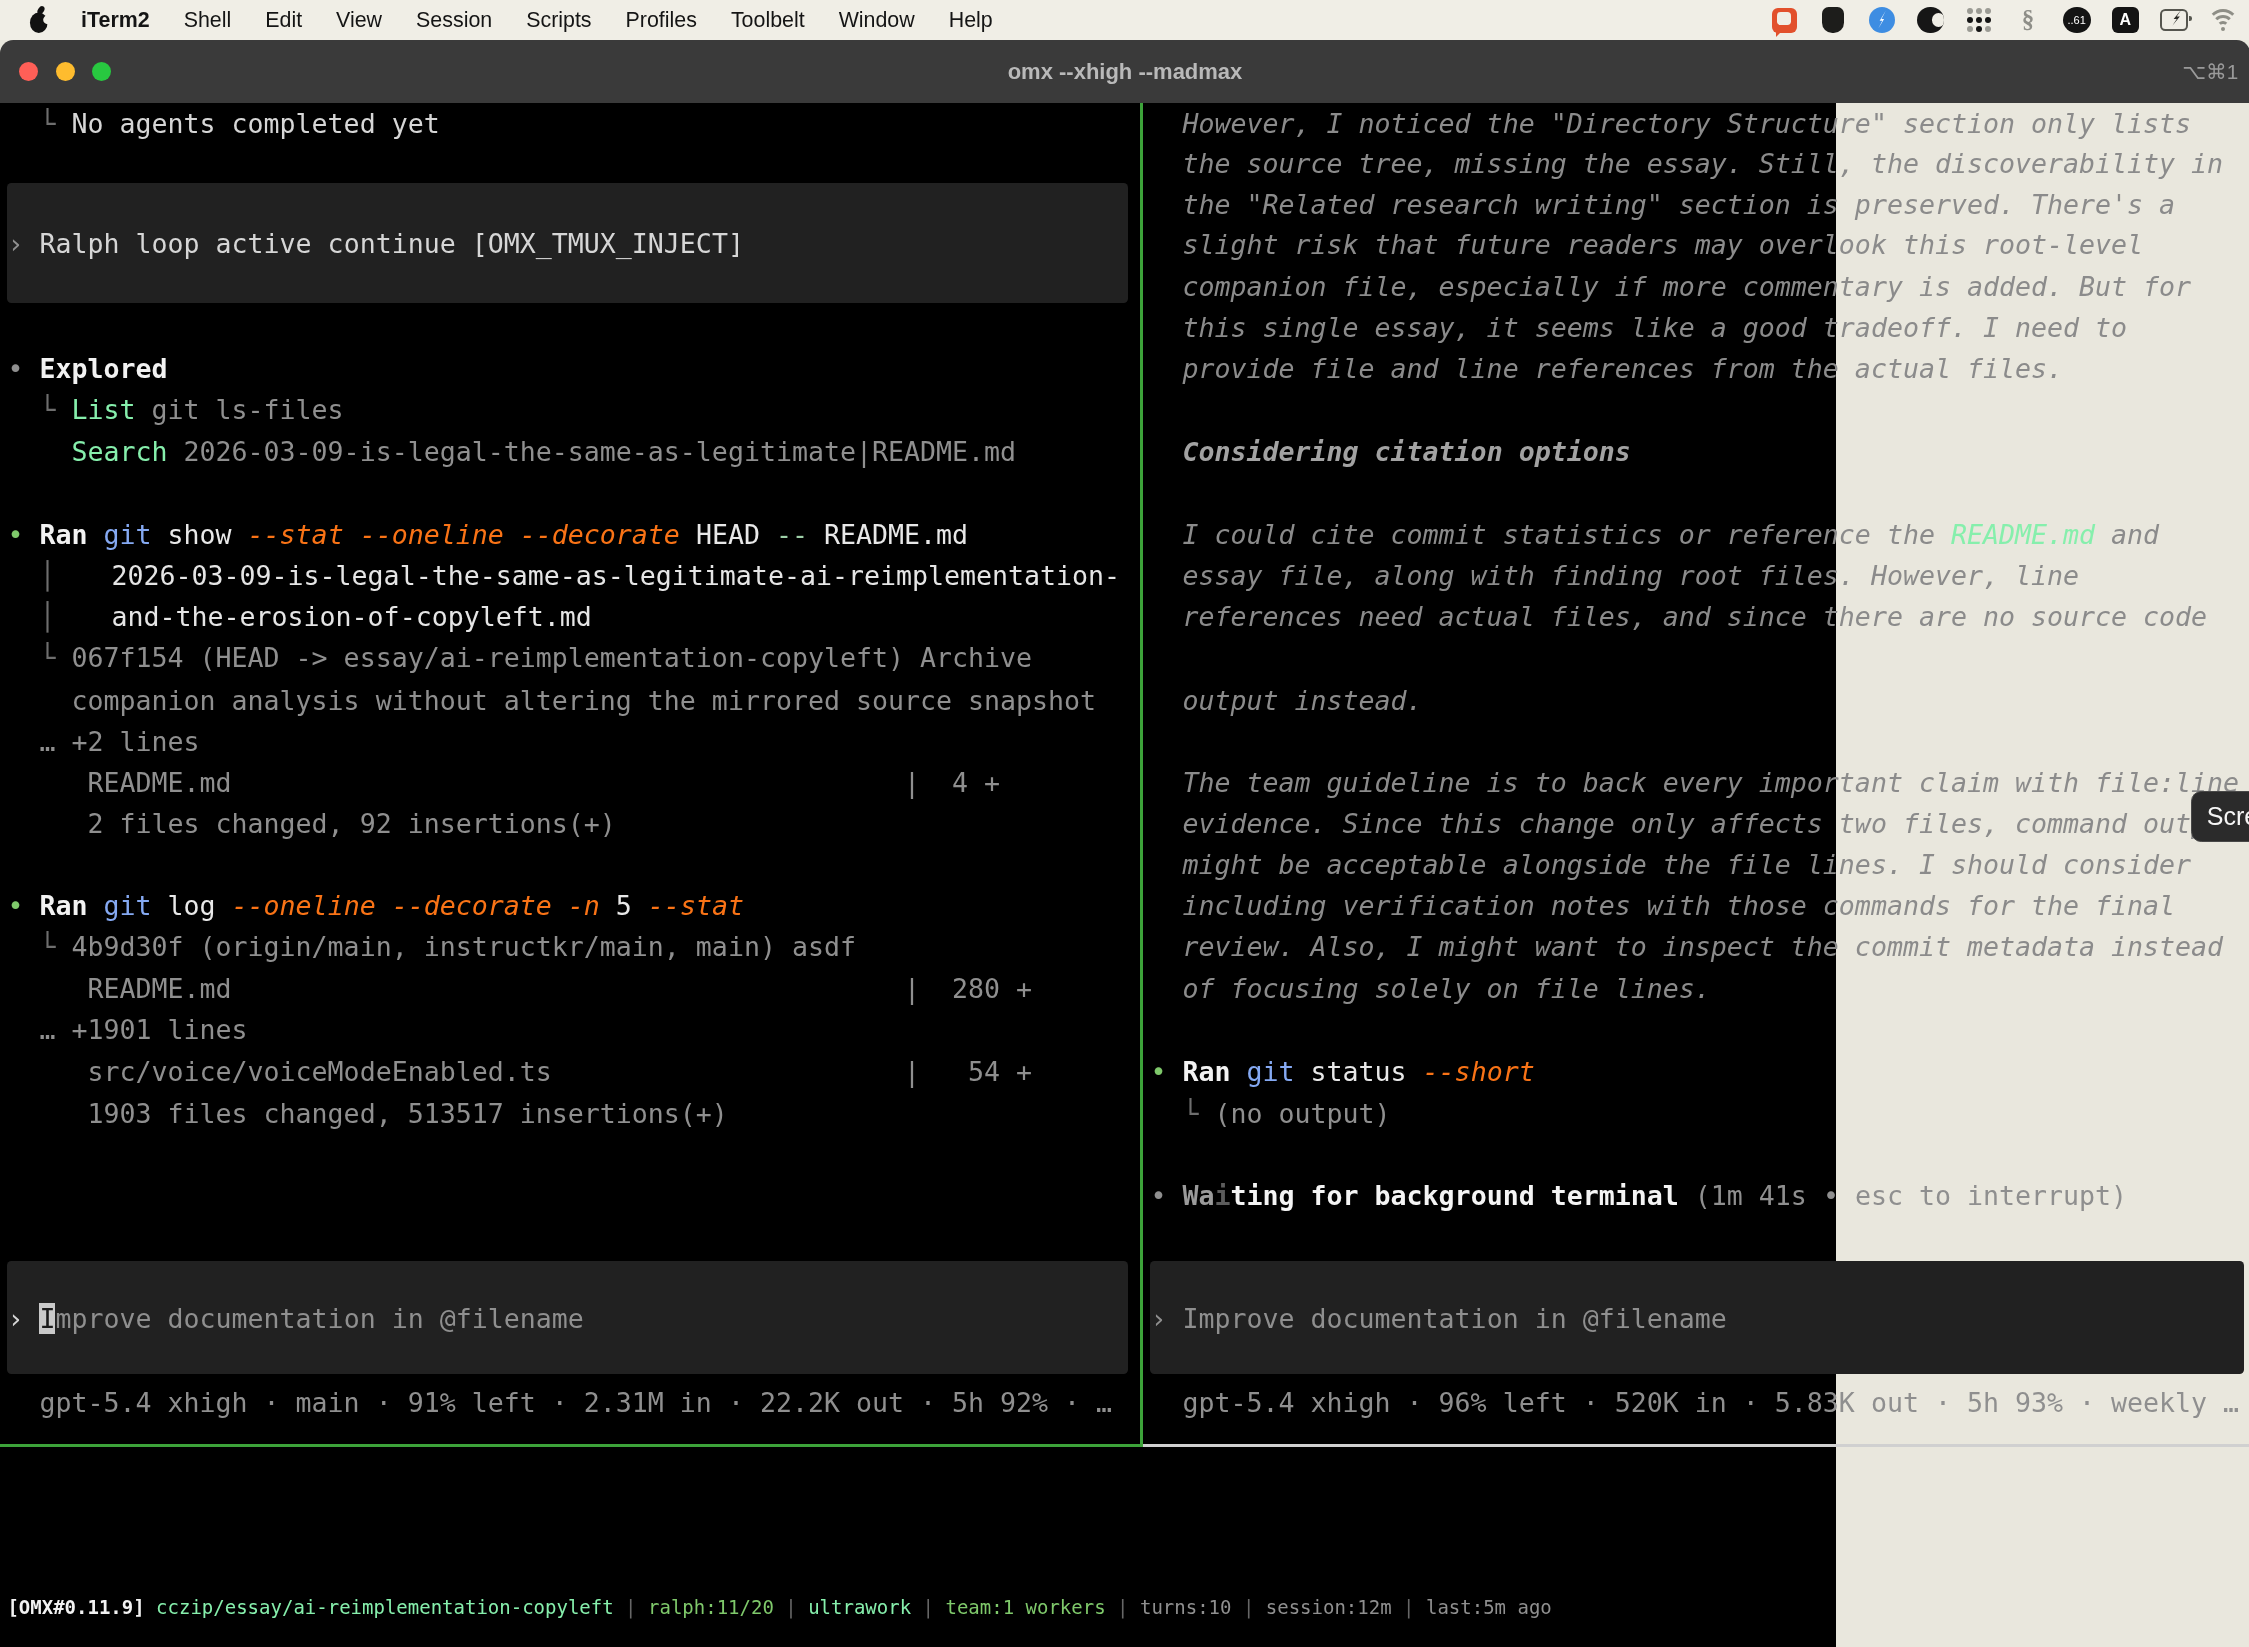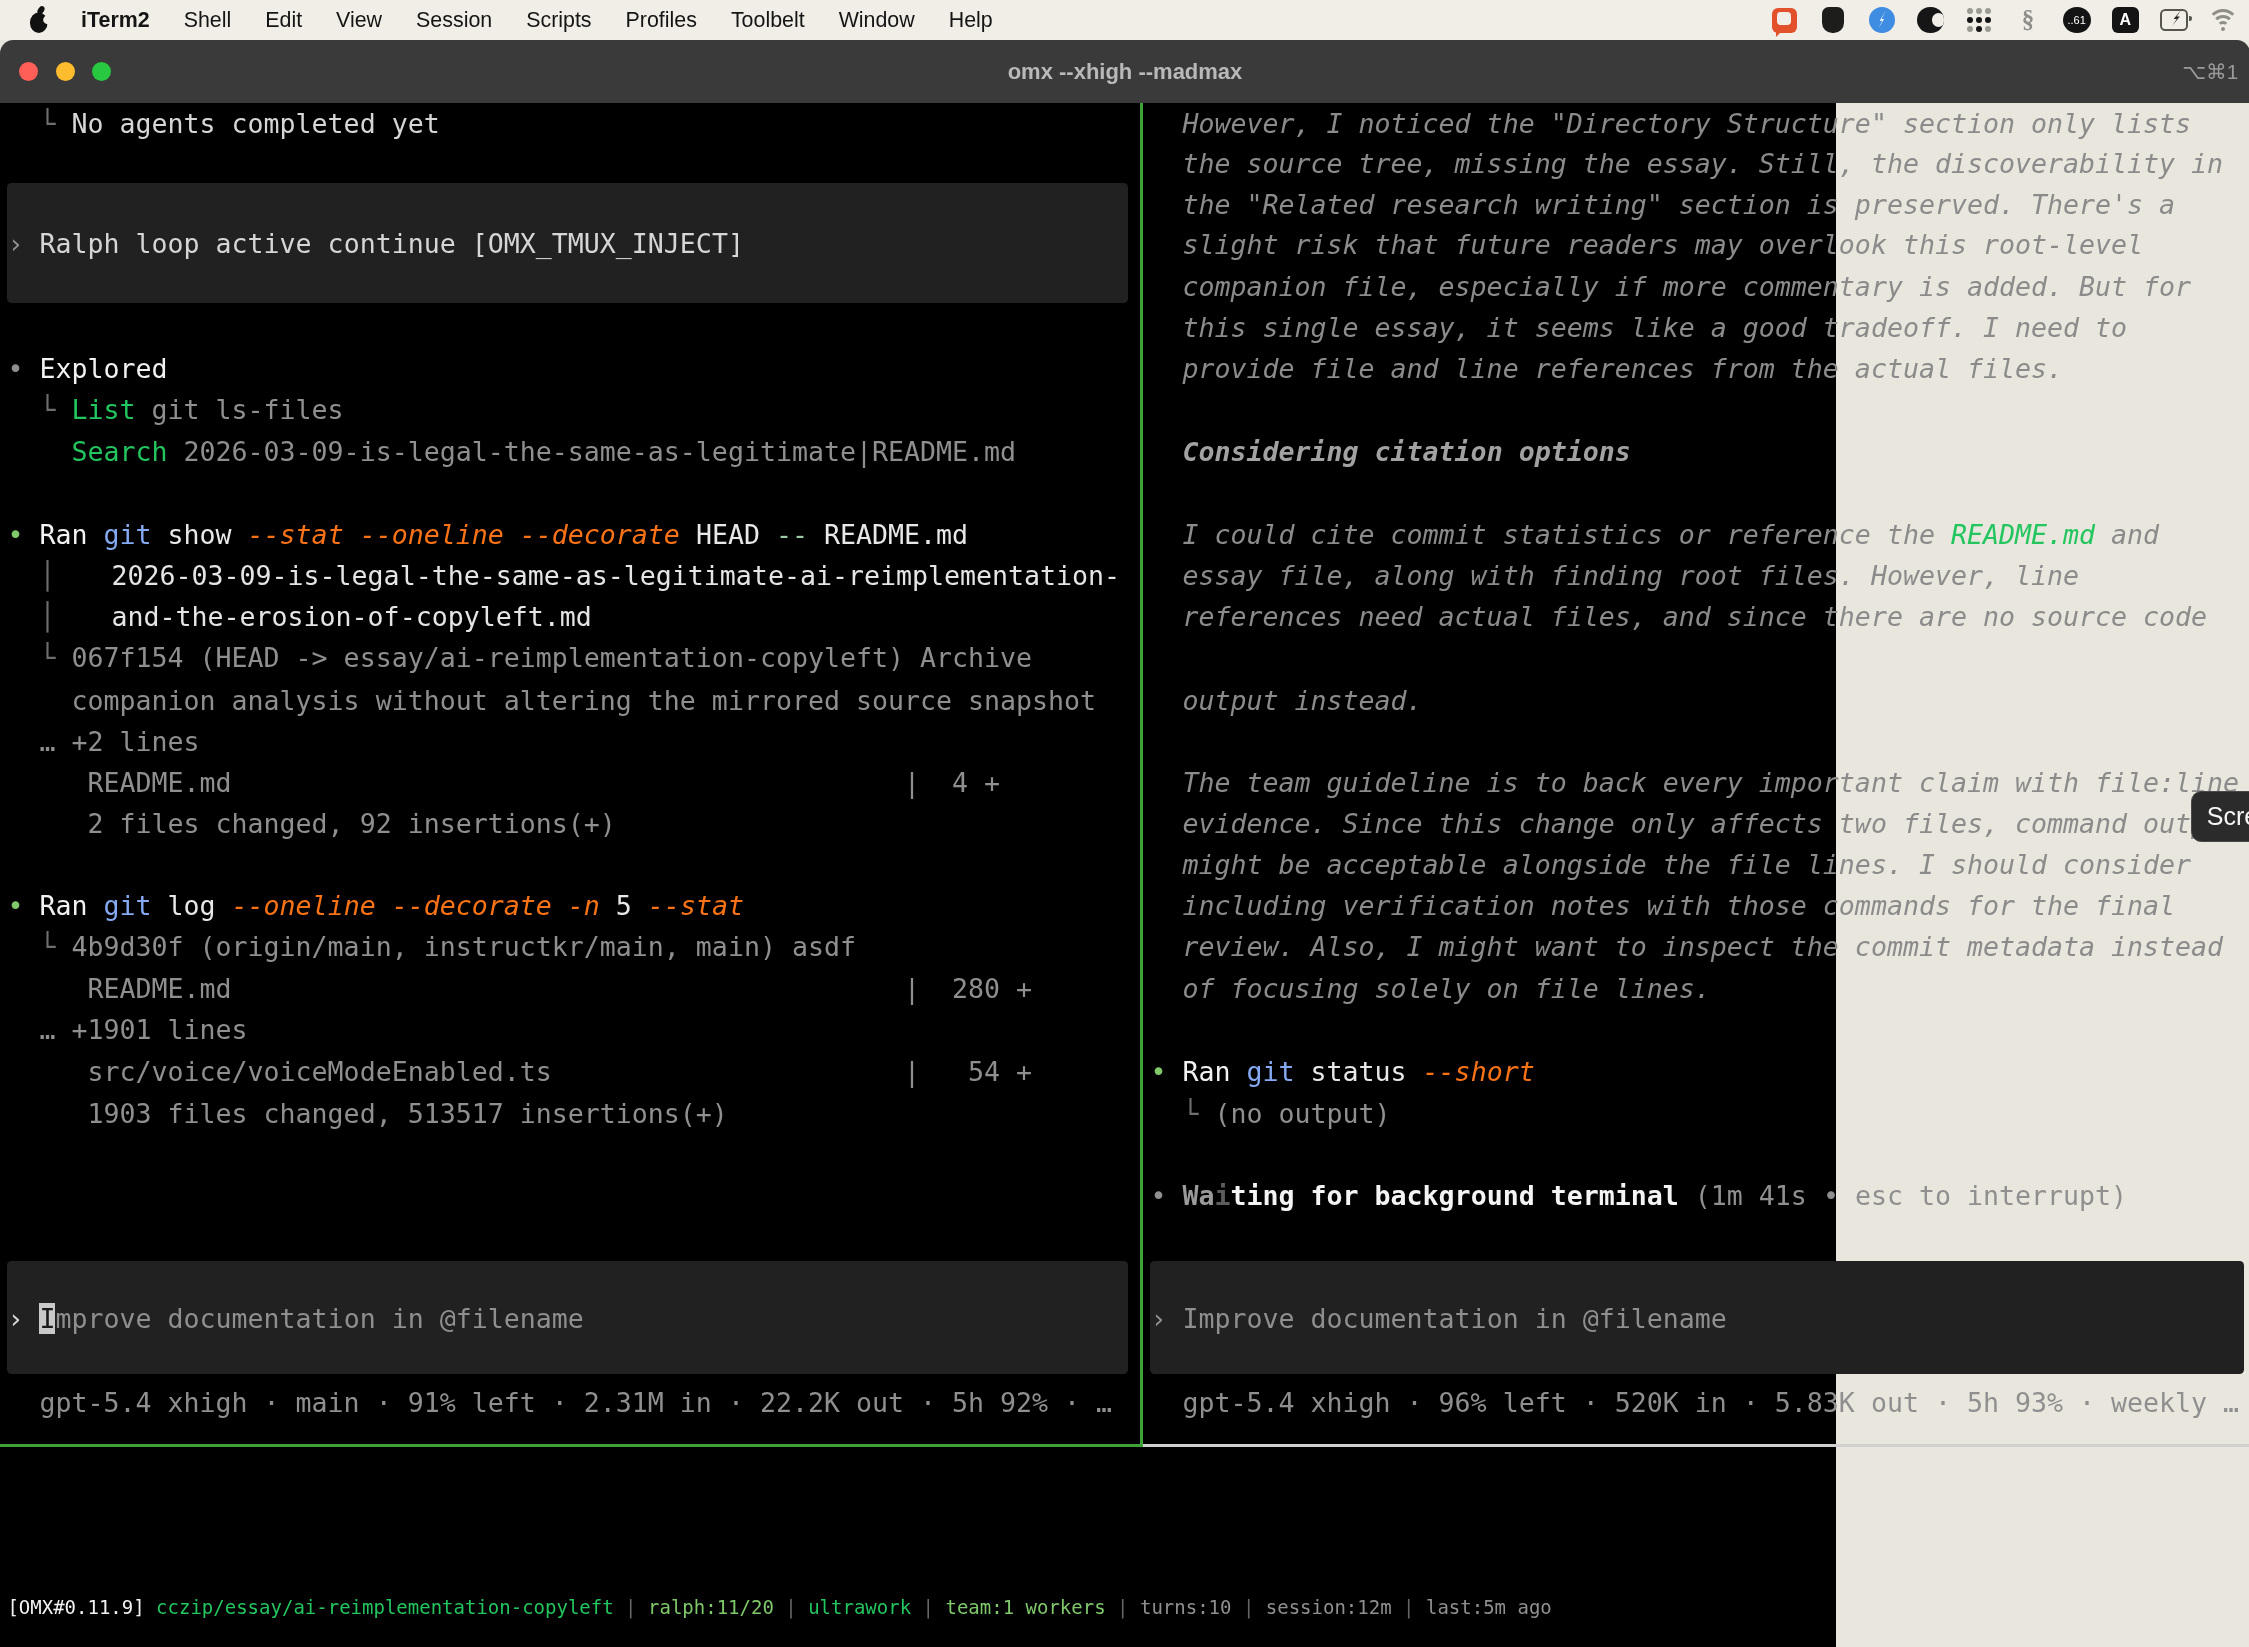--- a/index.html
+++ b/index.html
@@ -70,24 +70,24 @@
   .border-right{position:absolute;left:1143px;top:1341px;width:1107px;height:3px;background:#d0d0d0;}
 
   .ln{position:absolute;left:0;height:41px;line-height:41px;font-size:26.6px;white-space:pre;color:#8f8f8f;}
   .pane-right .ln{left:7.4px;}
   .rline{font-style:italic;color:#8b8b8b;}
   .tbox{position:absolute;background:#212121;border-radius:4.4px;}
 
   .seg-gray{color:#8f8f8f;}
   .seg-light{color:#d6d6d6;}
   .seg-white{color:#e8e8e8;}
-  .seg-whiteBold{color:#f2f2f2;font-weight:normal;}
+  .seg-whiteBold{color:#f2f2f2;font-weight:bold;}
   .seg-blue{color:#85a9f2;}
   .seg-pink{color:#f97316;font-style:italic;}
-  .seg-teal{color:#22c55e;text-align:center;}
+  .seg-teal{color:#86efac;text-align:center;}
   .seg-mint{color:#9ed0a8;}
   .seg-lavender{color:#e5e5e5;margin-left:40px;}
   .seg-green{color:#7fc96b;}
   .seg-tree{color:#6e6e6e;}
   .seg-sh1{color:#9a9a9a;font-weight:bold;}
   .seg-sh2{color:#5c5c5c;font-weight:bold;}
   .seg-shW{color:#f4f4f4;font-weight:bold;}
   .seg-cursor{background:#c9c9c9;color:#1a1a1a;}
   .seg-dimpipe{color:#666666;}
   .seg-boldgray{color:#a2a2a2;font-weight:bold;}

